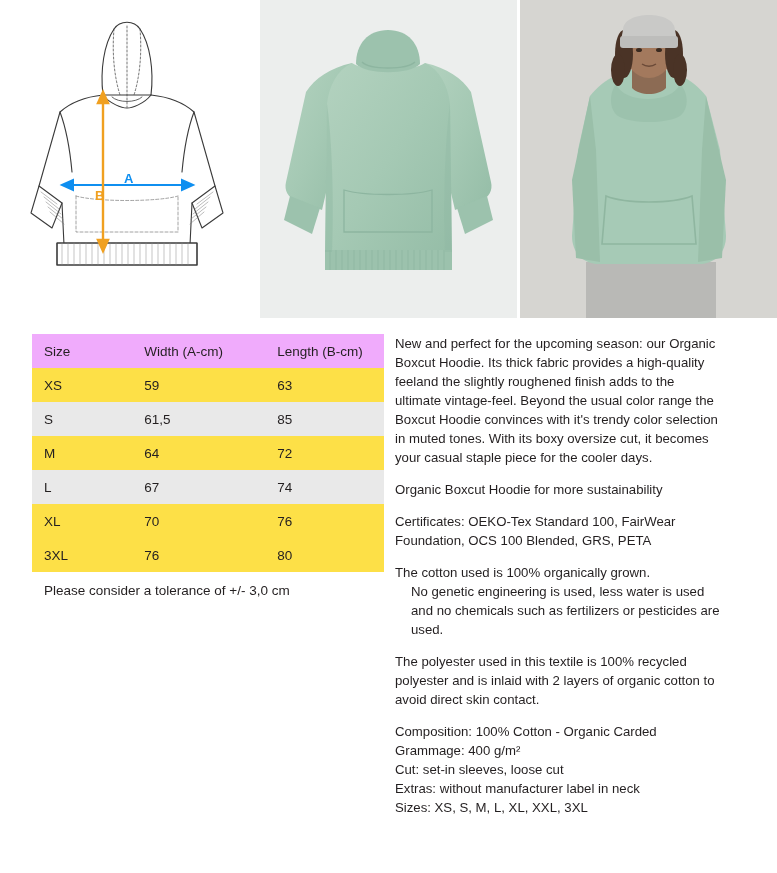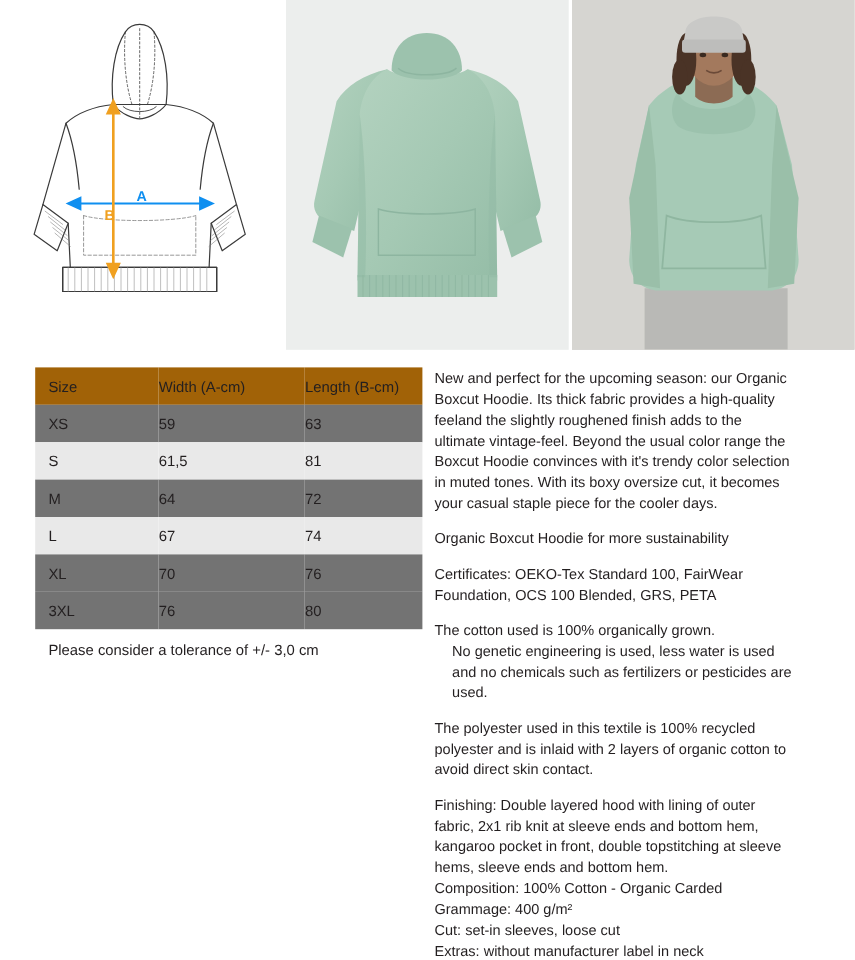--- a/index.html
+++ b/index.html
@@ -65,23 +65,23 @@
     padding: 0;
     height: 34px;
     vertical-align: middle;
     font-weight: normal;
     color: #231f20;
   }
   .size-table th { color: #231f20; }
   .col-size   { width: 104px; padding-left: 12px !important; }
   .col-width  { width: 138px; }
   .col-length { width: 110px; }
-  .row-head { background: #a16207; }
+  .row-head { background: #f0abfc; }
   .row-odd  { background: #e9e9e9; }
-  .row-even { background: #737373; }
+  .row-even { background: #fde047; }
 
   .tolerance {
     position: absolute;
     left: 44px;
     top: 583px;
     font-size: 13.5px;
     color: #231f20;
   }
 
   
@@ -247,21 +247,21 @@
   </thead>
   <tbody>
     <tr class="row-even">
       <td class="col-size">XS</td>
       <td class="col-width">59</td>
       <td class="col-length">63</td>
     </tr>
     <tr class="row-odd">
       <td class="col-size">S</td>
       <td class="col-width">61,5</td>
-      <td class="col-length">81</td>
+      <td class="col-length">85</td>
     </tr>
     <tr class="row-even">
       <td class="col-size">M</td>
       <td class="col-width">64</td>
       <td class="col-length">72</td>
     </tr>
     <tr class="row-odd">
       <td class="col-size">L</td>
       <td class="col-width">67</td>
       <td class="col-length">74</td>
@@ -281,19 +281,18 @@
 
 <div class="tolerance">Please consider a tolerance of +/- 3,0 cm</div>
 
 <div class="desc-col">
   <p>New and perfect for the upcoming season: our Organic Boxcut Hoodie. Its thick fabric provides a high-quality feeland the slightly roughened finish adds to the ultimate vintage-feel. Beyond the usual color range the Boxcut Hoodie convinces with it's trendy color selection in muted tones. With its boxy oversize cut, it becomes your casual staple piece for the cooler days.</p>
   <p>Organic Boxcut Hoodie for more sustainability</p>
   <p>Certificates: OEKO-Tex Standard 100, FairWear Foundation, OCS 100 Blended, GRS, PETA</p>
   <p class="tight">The cotton used is 100% organically grown.</p>
   <p class="block-end">No genetic engineering is used, less water is used and no chemicals such as fertilizers or pesticides are used.</p>
   <p>The polyester used in this textile is 100% recycled polyester and is inlaid with 2 layers of organic cotton to avoid direct skin contact.</p>
-  <p class="tight">Finishing: Double layered hood with lining of outer fabric, 2x1 rib knit at sleeve ends and bottom hem, kangaroo pocket in front, double topstitching at sleeve hems, sleeve ends and bottom hem.</p>
   <p class="tight">Composition: 100% Cotton - Organic Carded</p>
   <p class="tight">Grammage: 400 g/m²</p>
   <p class="tight">Cut: set-in sleeves, loose cut</p>
   <p class="tight">Extras: without manufacturer label in neck</p>
   <p class="tight">Sizes:  XS, S, M, L, XL, XXL, 3XL</p>
 </div>
 
 </body></html>

